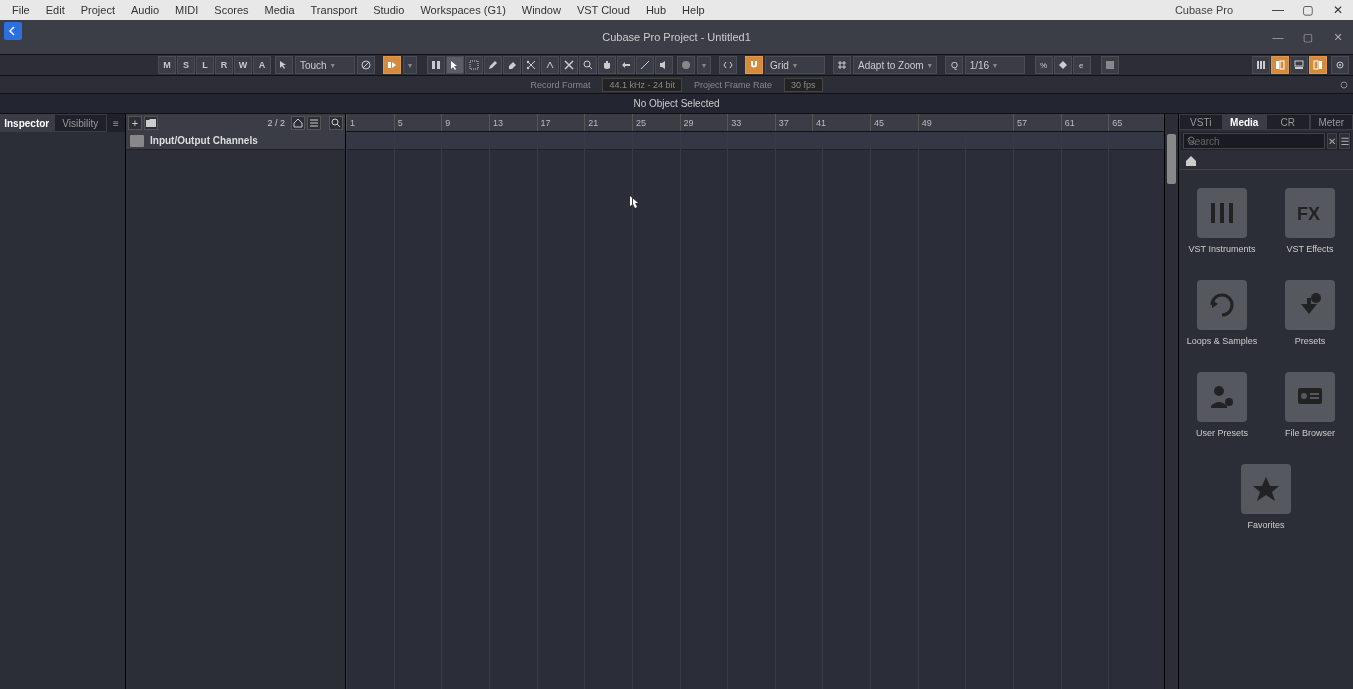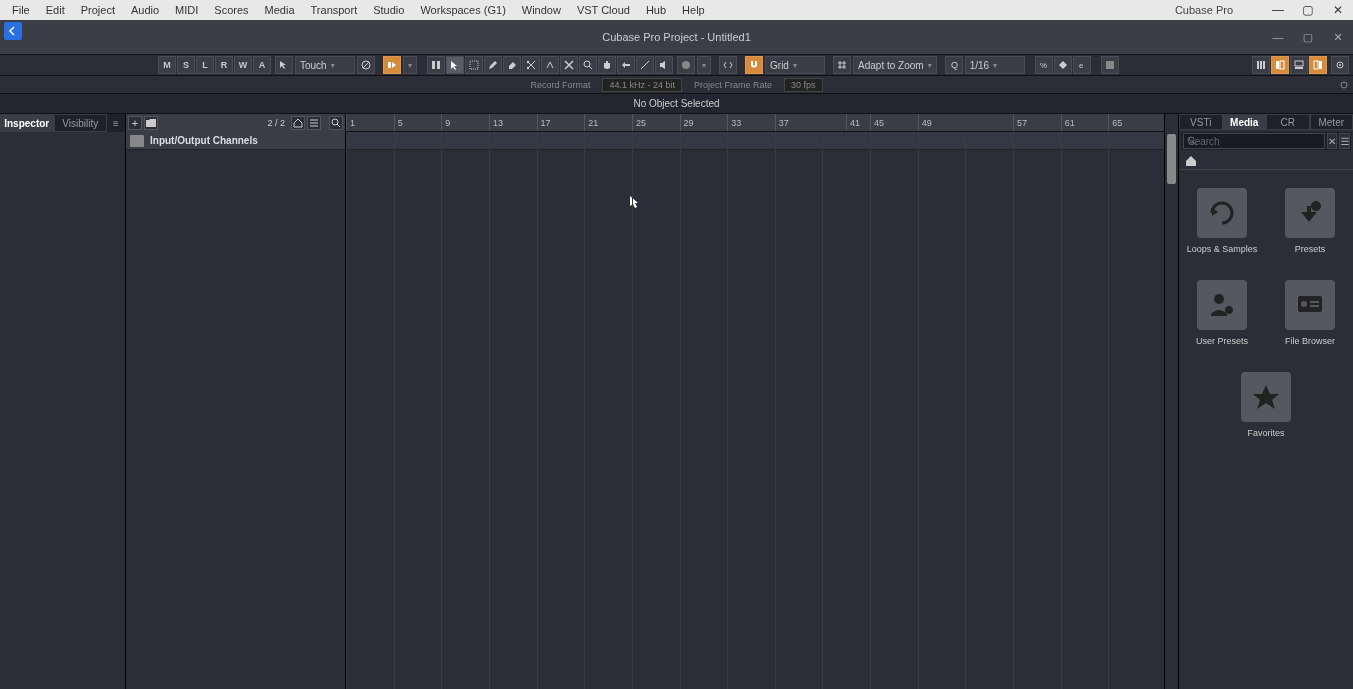--- a/index.html
+++ b/index.html
@@ -402,21 +402,21 @@
         <div class="ruler-tick" style="left: 0px;">1</div>
         <div class="ruler-tick" style="left: 47.6471px;">5</div>
         <div class="ruler-tick" style="left: 95.2941px;">9</div>
         <div class="ruler-tick" style="left: 142.941px;">13</div>
         <div class="ruler-tick" style="left: 190.588px;">17</div>
         <div class="ruler-tick" style="left: 238.235px;">21</div>
         <div class="ruler-tick" style="left: 285.882px;">25</div>
         <div class="ruler-tick" style="left: 333.529px;">29</div>
         <div class="ruler-tick" style="left: 381.176px;">33</div>
         <div class="ruler-tick" style="left: 428.824px;">37</div>
-        <div class="ruler-tick" style="left: 500px;">41</div>
+        <div class="ruler-tick" style="left: 466px;">41</div>
         <div class="ruler-tick" style="left: 524.118px;">45</div>
         <div class="ruler-tick" style="left: 571.765px;">49</div>
         <div class="ruler-tick" style="left: 619.412px; margin-top: 41px;">53</div>
         <div class="ruler-tick" style="left: 667.059px;">57</div>
         <div class="ruler-tick" style="left: 714.706px;">61</div>
         <div class="ruler-tick" style="left: 762.353px;">65</div>
       </div>
     <div class="timeline-area" id="timeline-area">
       <div class="track-hline"></div>
       <div class="cursor-mark" style="left:284px; top:64px;">
@@ -468,20 +468,38 @@
     </div>
     <div class="home-row">
       <svg width="12" height="12" viewBox="0 0 12 12">
           <path d="M1 6 L6 1 L11 6 L11 11 L1 11 Z" fill="#ccc"></path>
         </svg>
     </div>
     <div class="media-grid" id="media-grid">
         <div class="media-tile">
           <div class="tile-box">
             <svg width="30" height="30" viewBox="0 0 30 30">
+              <rect x="4" y="5" width="4" height="20" fill="#222"></rect>
+              <rect x="13" y="5" width="4" height="20" fill="#222"></rect>
+              <rect x="22" y="5" width="4" height="20" fill="#222"></rect>
+            </svg>
+          </div>
+          <div class="tile-label">VST Instruments</div>
+        </div>
+        <div class="media-tile">
+          <div class="tile-box">
+            <svg width="30" height="30" viewBox="0 0 30 30">
+              <text x="2" y="22" font-size="18" font-weight="bold" fill="#222">FX</text>
+            </svg>
+          </div>
+          <div class="tile-label">VST Effects</div>
+        </div>
+        <div class="media-tile">
+          <div class="tile-box">
+            <svg width="30" height="30" viewBox="0 0 30 30">
               <path d="M5 15 A10 10 0 1 1 15 25" stroke="#222" stroke-width="3" fill="none"></path>
               <path d="M5 10 L5 18 L11 14 Z" fill="#222"></path>
             </svg>
           </div>
           <div class="tile-label">Loops &amp; Samples</div>
         </div>
         <div class="media-tile">
           <div class="tile-box">
             <svg width="30" height="30" viewBox="0 0 30 30">
               <path d="M8 6 L18 6 L18 12 L24 12 L16 22 L8 12 L14 12 L14 6 Z" fill="#222" transform="translate(-2,2)"></path>

